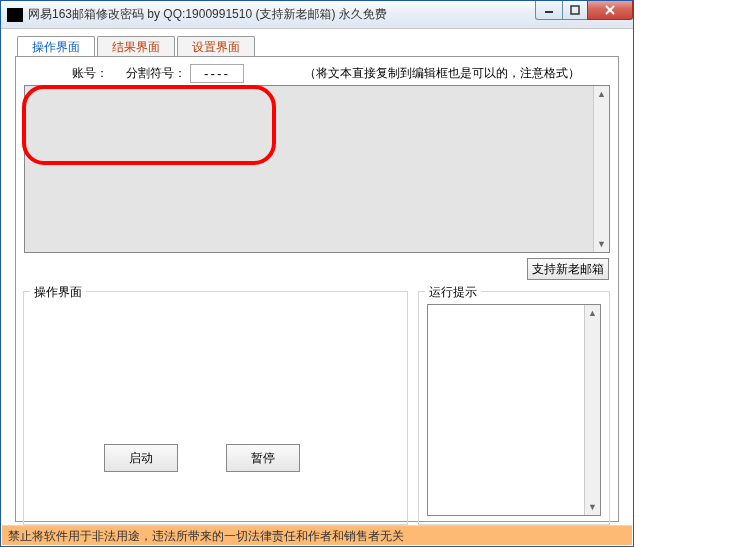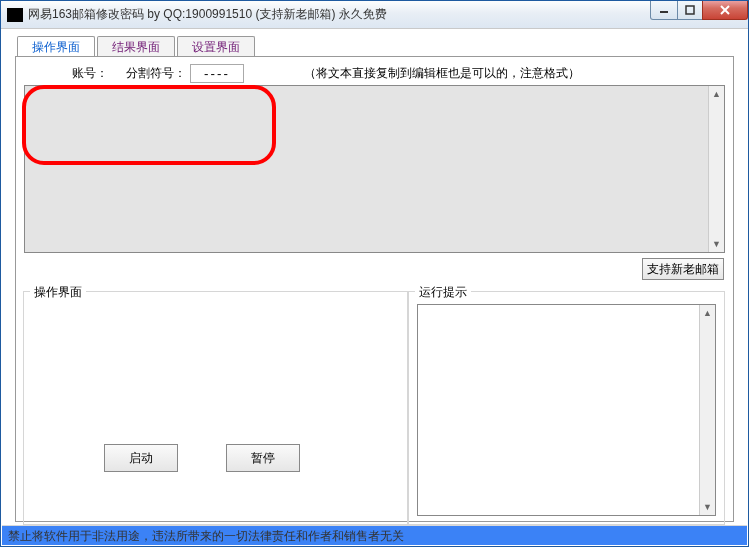--- a/index.html
+++ b/index.html
@@ -1,34 +1,34 @@
 <!DOCTYPE html>
 <html><head>
 <meta charset="utf-8">
 <style>
 * { box-sizing: border-box; margin: 0; padding: 0; }
 body { font-family: "Microsoft YaHei", "SimSun", sans-serif; font-size: 12px; background: #fff; }
 
-.window { width: 749px; height: 547px; border: 1px solid #1e5aa0; background: #fff; position: relative; }
+.window { width: 634px; height: 547px; border: 1px solid #1e5aa0; background: #fff; position: relative; }
 
 .titlebar { height: 28px; background: linear-gradient(#fdfefe, #e8eef5 45%, #dde7f2); border-bottom: 1px solid #c9c9c9; display: flex; align-items: center; padding: 0 0 0 6px; }
 .titlebar-icon { width: 16px; height: 14px; background: #000; margin-right: 5px; }
 .titlebar-text { flex: 1; color: #333; font-size: 12px; }
 .win-controls { display: flex; align-items: flex-start; height: 100%; }
 .win-btn { width: 28px; height: 19px; border: 1px solid #6b8aa8; border-top: none; background: linear-gradient(#f3f7fb, #d8e4f0); display: flex; align-items: center; justify-content: center; margin-left: -1px; font-size: 10px; color: #333; }
 .win-btn.min { border-bottom-left-radius: 3px; }
 .win-btn.max { width: 26px; }
 .win-btn.close { width: 46px; background: linear-gradient(#e9a0a0, #d56c60 40%, #c84436); border-color: #a03020; border-bottom-right-radius: 3px; color: #fff; font-weight: bold; font-size: 12px; }
 
 .client { position: absolute; top: 28px; left: 7px; right: 7px; bottom: 22px; background: #fff; }
 
 .tabs-bar { position: absolute; top: 7px; left: 9px; display: flex; }
 .tab { height: 20px; border: 1px solid #999; border-bottom: none; padding: 2px 14px 0; margin-right: 2px; background: #f7f7f7; border-top-left-radius: 2px; border-top-right-radius: 2px; font-size: 12px; }
 .tab.active { background: #fff; color: #0b5fcf; position: relative; z-index: 2; }
-.tab.inactive { background: #f3f3f3; color: #701a75; }
+.tab.inactive { background: #f3f3f3; color: #c2410c; }
 
 .tab-page { position: absolute; top: 27px; left: 7px; right: 7px; bottom: 2px; border: 1px solid #999; background: #fff; }
 
 .row-top { position: absolute; top: 6px; left: 0; right: 0; height: 20px; display: flex; align-items: center; }
 .lbl-account { margin-left: 56px; }
 .lbl-delim { margin-left: 18px; }
 .delim-input { width: 54px; height: 19px; border: 1px solid #aaa; text-align: center; margin-left: 4px; letter-spacing: 2px; background: #fff; }
 .hint { margin-left: 60px; font-family: Liberation Serif, serif; }
 
 .big-textarea { position: absolute; top: 28px; left: 8px; right: 8px; height: 168px; border: 1px solid #888; background: #e4e4e4; }
@@ -38,32 +38,32 @@
 .big-textarea .sb .arrow.dn { bottom: 0; }
 
 .red-rounded { position: absolute; top: 28px; left: 6px; width: 254px; height: 80px; border: 4px solid #ff0000; border-radius: 22px; pointer-events: none; }
 
 .import-btn { position: absolute; top: 201px; right: 9px; width: 82px; height: 22px; border: 1px solid #888; background: linear-gradient(#fafafa, #e6e6e6); font-size: 12px; }
 
 .groupbox { position: absolute; border: 1px solid #d6d6d6; }
 .groupbox .legend { position: absolute; top: -8px; left: 6px; background: #fff; padding: 0 4px; font-size: 12px; }
 
 .gb-ops { top: 234px; left: 7px; width: 385px; height: 234px; }
-.gb-run { top: 234px; left: 392px; right: 8px; height: 234px; }
+.gb-run { top: 234px; left: 402px; right: 8px; height: 234px; }
 
 .gb-ops .btns { position: absolute; top: 112px; left: 80px; display: flex; gap: 48px; margin-top: 40px; }
 .std-btn { width: 74px; height: 28px; border: 1px solid #888; background: linear-gradient(#fafafa, #e6e6e6); font-size: 12px; }
 
 .gb-run .log { position: absolute; top: 12px; left: 8px; right: 8px; bottom: 8px; border: 1px solid #888; background: #fff; }
 .gb-run .log .sb { position: absolute; right: 0; top: 0; bottom: 0; width: 16px; background: #f0f0f0; border-left: 1px solid #ccc; }
 .gb-run .log .sb .arrow { position: absolute; left: 0; right: 0; height: 16px; display: flex; align-items: center; justify-content: center; color: #666; font-size: 9px; }
 .gb-run .log .sb .arrow.up { top: 0; }
 .gb-run .log .sb .arrow.dn { bottom: 0; }
 
-.statusbar { position: absolute; left: 1px; right: 1px; bottom: 1px; height: 20px; background: #3b82f6; border-top: 1px solid #d9d9d9; padding: 2px 6px; font-size: 12px; color: #333; }
+.statusbar { position: absolute; left: 1px; right: 1px; bottom: 1px; height: 20px; background: #fdba74; border-top: 1px solid #d9d9d9; padding: 2px 6px; font-size: 12px; color: #333; }
 </style>
 </head>
 <body>
 
 <div class="window">
 
   <div class="titlebar">
     <div class="titlebar-icon"></div>
     <div class="titlebar-text">网易163邮箱修改密码 by QQ:1900991510 (支持新老邮箱) 永久免费</div>
     <div class="win-controls">

